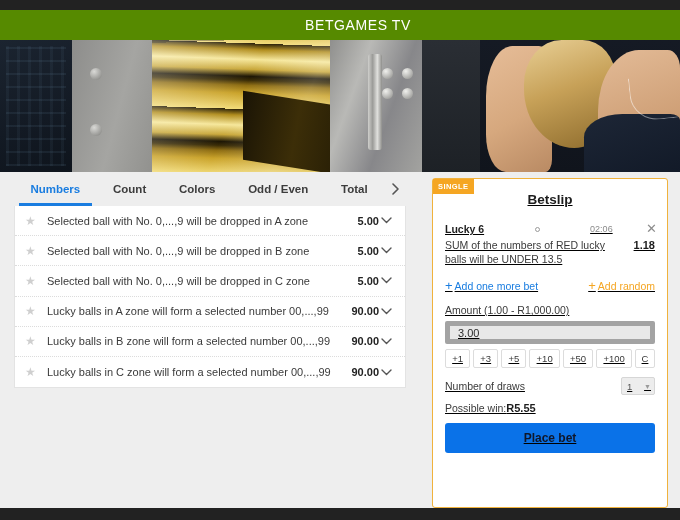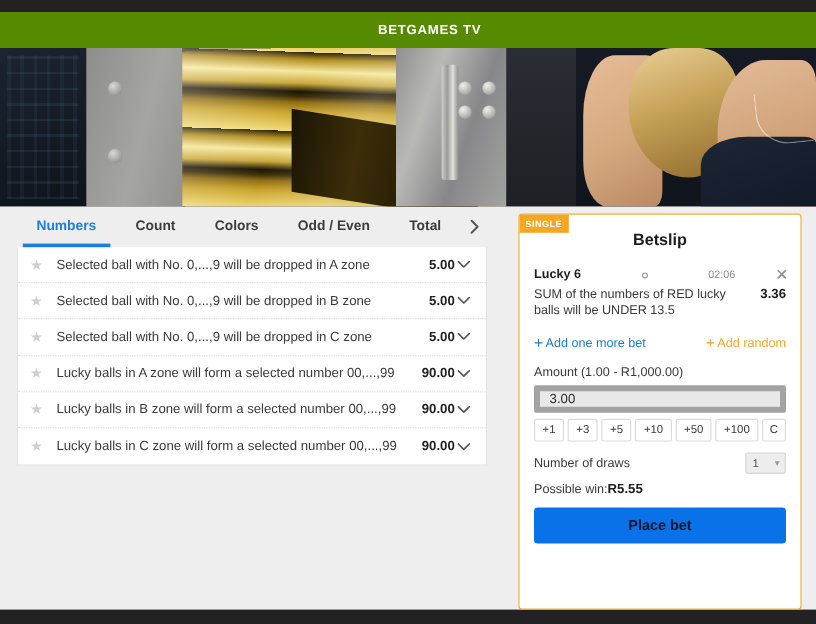--- a/index.html
+++ b/index.html
@@ -25,22 +25,22 @@
 
   
   .brand-bar {
     height: 30px;
     background: #568a00;
     display: flex; align-items: center; justify-content: center;
     flex: 0 0 auto;
   }
   .brand-title {
     color: #ffffff;
-    font-size: 11px;
-    font-weight: bold;
+    font-size: 14px;
+    font-weight: normal;
     letter-spacing: 0.6px;
     padding-left: 36px;
   }
 
   
   .banner {
     height: 132px;
     flex: 0 0 auto;
     position: relative;
     overflow: hidden;
@@ -223,20 +223,21 @@
     display: flex; align-items: center; justify-content: center;
     cursor: pointer;
   }
 
   
   .right-col {
     width: 260px;
     flex: 0 0 260px;
     padding: 6px 12px 0 12px;
     display: flex;
+    text-decoration: underline;
   }
   .betslip {
     position: relative;
     flex: 1 1 auto;
     background: #ffffff;
     border: 1px solid #f0b23c;
     border-radius: 3px;
     padding: 6px 12px 12px 12px;
     display: flex; flex-direction: column;
     height: 330px;
@@ -536,21 +537,21 @@
 
         <div class="bet-item">
           <div class="bet-item-head">
             <span class="bet-game">Lucky 6</span>
             <span class="clock-dot"></span>
             <span class="bet-time">02:06</span>
             <span class="bet-close">✕</span>
           </div>
           <div class="bet-desc-row">
             <span class="bet-desc">SUM of the numbers of RED lucky balls will be UNDER 13.5</span>
-            <span class="bet-odd">3.36</span>
+            <span class="bet-odd">1.18</span>
           </div>
         </div>
 
         <div class="add-row">
           <span class="add-link blue">
             <span class="plus">+</span>
             <span>Add one more bet</span>
           </span>
           <span class="add-link orange">
             <span class="plus">+</span>

